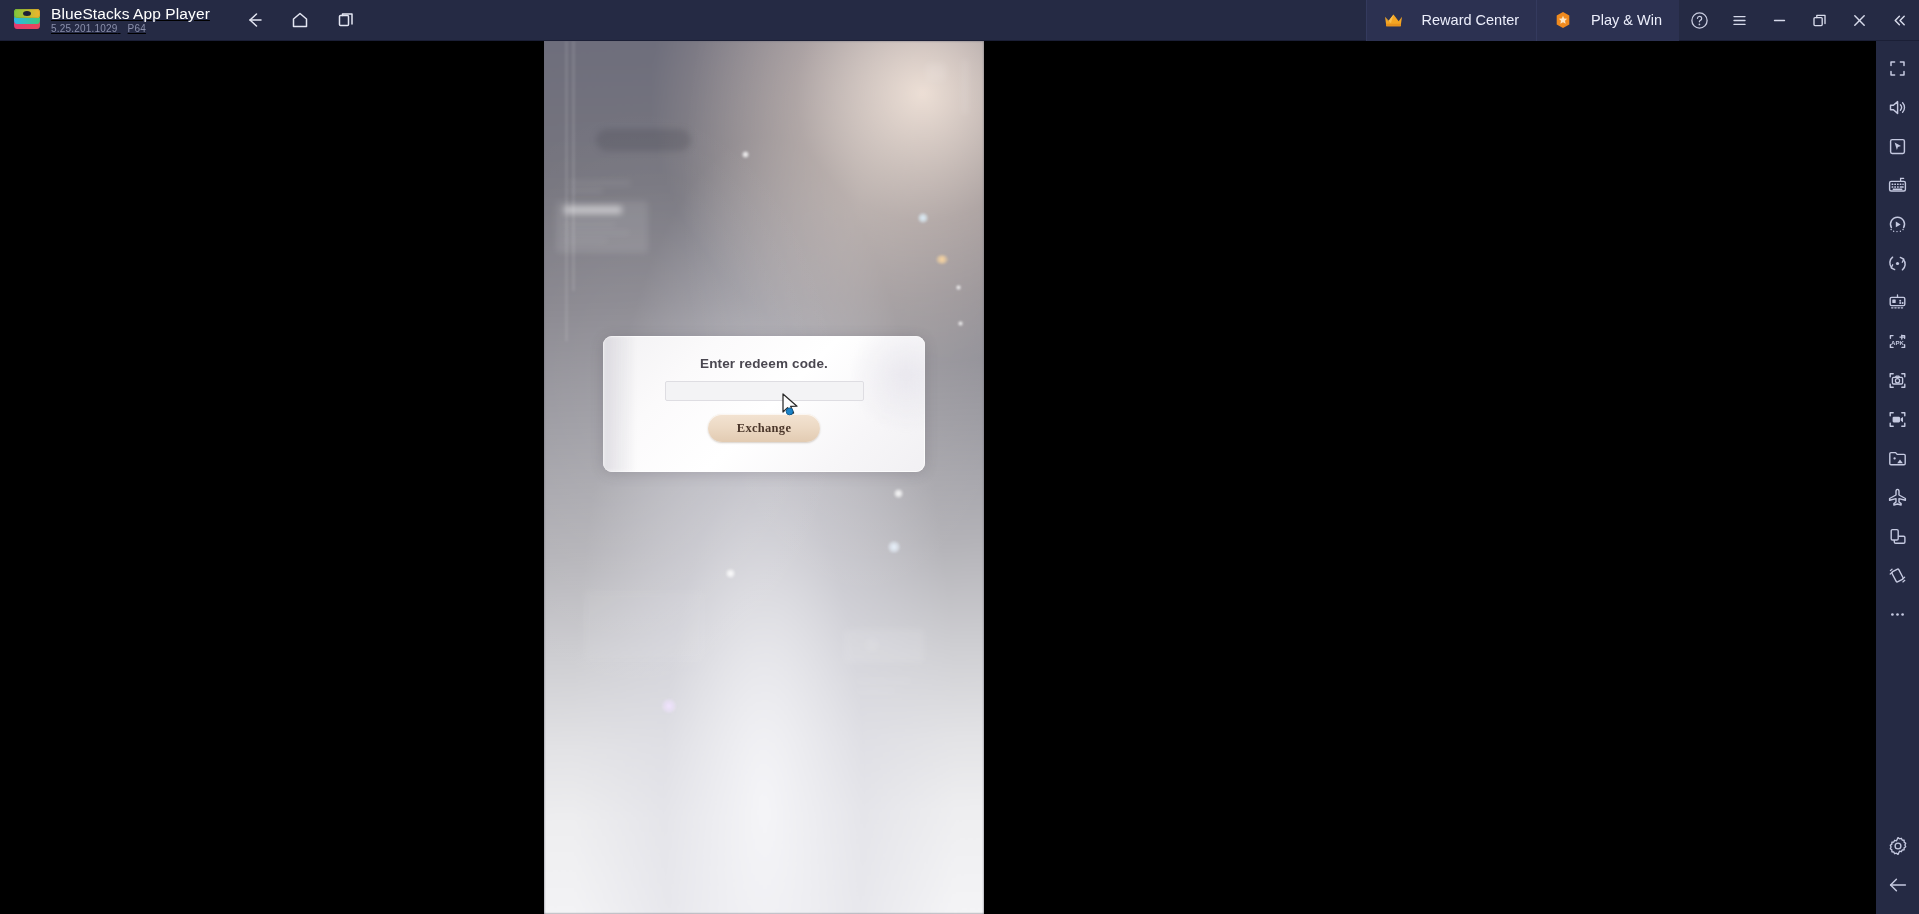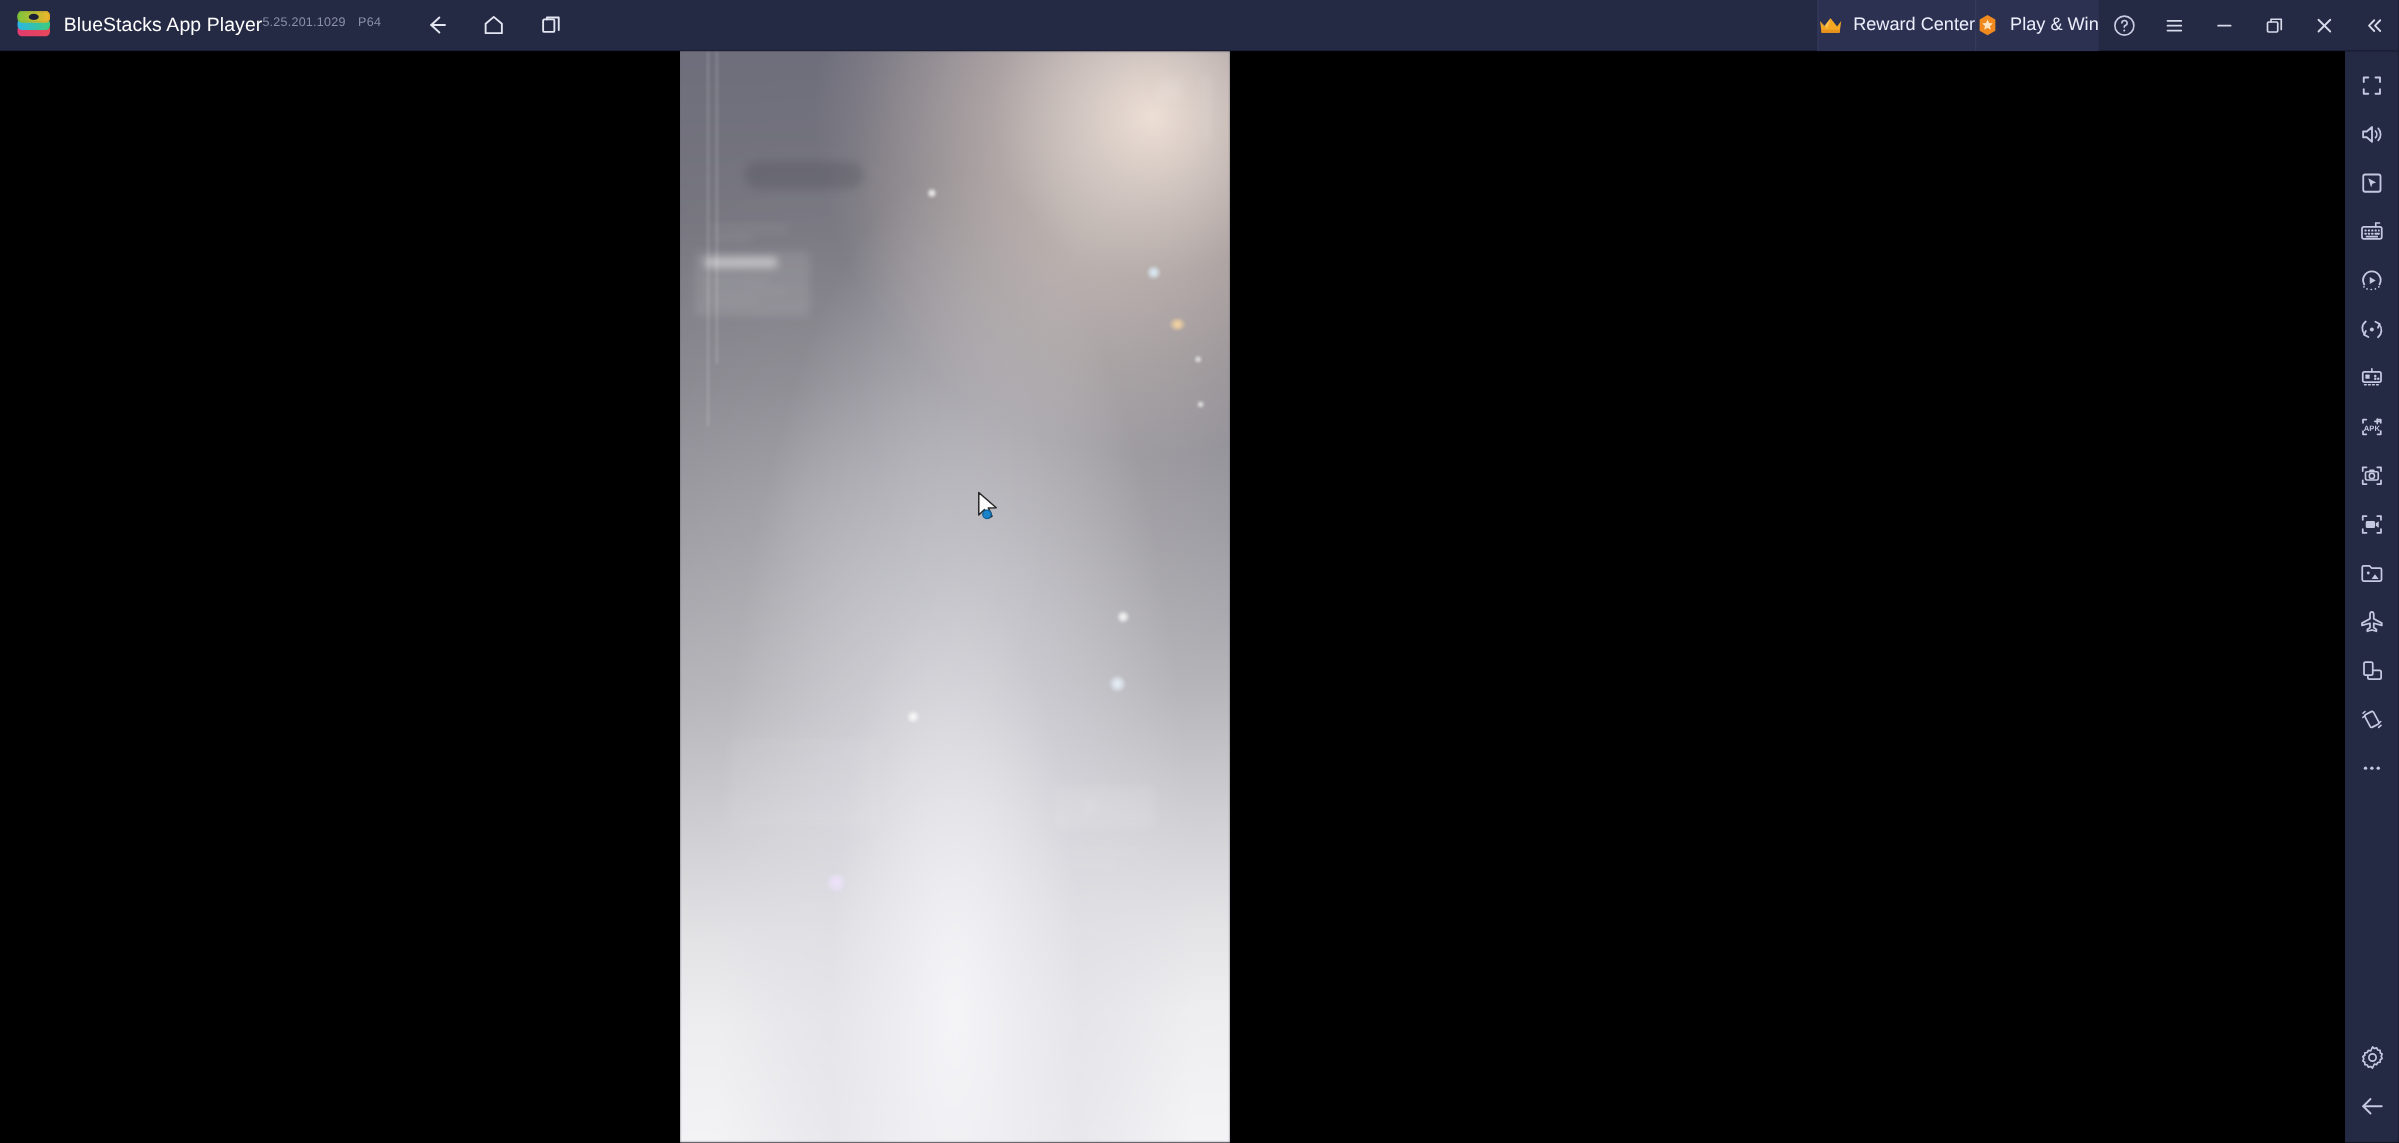--- a/index.html
+++ b/index.html
@@ -25,36 +25,36 @@
   .bs-logo i{ position:absolute; left:0; display:block; width:26px; height:9px;
     border-radius:3px/4px; }
   .bs-logo i.l1{ top:13px; background:linear-gradient(90deg,#e33b6e,#e8485b); }
   .bs-logo i.l2{ top:8px;  background:linear-gradient(90deg,#2bb6e8,#3ecb7b); }
   .bs-logo i.l3{ top:2px;  background:linear-gradient(90deg,#8fd13f,#f2c12e); }
   .bs-logo i.cap{ top:2px; background:linear-gradient(90deg,#7ec63c,#f0b52c);
     box-shadow:inset 0 0 0 1px rgba(0,0,0,.08); }
   .bs-logo .hole{ position:absolute; top:4px; left:9px; width:8px; height:5px;
     background:#1d2036; border-radius:50%; }
 
-  .title-block{ display:flex; flex-direction:row; justify-content:space-between; }
+  .title-block{ display:flex; flex-direction:column; justify-content:space-between;text-decoration:underline; }
   .app-title{ color:#fff; font-size:15.5px; line-height:17px; letter-spacing:.1px; }
   .app-version{ color:#8b90ac; font-size:10px; line-height:13px; letter-spacing:.2px; }
   .app-version .pbuild{ margin-left:7px; }
 
   .nav-btns{ display:flex; align-items:center; margin-left:26px; gap:10px; }
   .nav-btn{
     width:36px; height:30px; display:flex; align-items:center; justify-content:center;
     cursor:pointer; border-radius:3px;
   }
 
   .spacer{ flex:1; }
 
   .tb-pill{
-    height:41px; display:flex; align-items:center; gap:9px;
-    padding:0 0; background:#2c3151; cursor:pointer;
+    height:41px; display:flex; align-items:center; gap:19px;
+    padding:0 17px; background:#2c3151; cursor:pointer;
     border-left:1px solid #343a5e;
   }
   .tb-pill span.lbl{ color:#eceefb; font-size:14.5px; white-space:nowrap; }
 
   .crown{ width:19px; height:15px; flex:none; }
   .playwin-ic{ width:18px; height:18px; flex:none; }
 
   .win-btns{ display:flex; align-items:center; height:41px; }
   .win-btn{
     width:40px; height:41px; display:flex; align-items:center; justify-content:center;
@@ -291,20 +291,27 @@
     <div class="spark" style="left:198px; top:110px; width:7px; height:7px; background:radial-gradient(circle,#fff,rgba(255,255,255,0));"></div>
     <div class="spark" style="left:374px; top:172px; width:10px; height:10px; background:radial-gradient(circle,#dff3ff,rgba(190,220,255,0));"></div>
     <div class="spark" style="left:392px; top:214px; width:12px; height:9px; background:radial-gradient(circle,#ffd9a0,rgba(255,190,120,0));"></div>
     <div class="spark" style="left:412px; top:244px; width:5px; height:5px; background:radial-gradient(circle,#ffffff,rgba(255,255,255,0));"></div>
     <div class="spark" style="left:414px; top:280px; width:5px; height:5px; background:radial-gradient(circle,#ffffff,rgba(255,255,255,0));"></div>
     <div class="spark" style="left:350px; top:448px; width:9px; height:9px; background:radial-gradient(circle,#ffffff,rgba(255,255,255,0));"></div>
     <div class="spark" style="left:344px; top:500px; width:12px; height:12px; background:radial-gradient(circle,#eaf4ff,rgba(200,225,255,0));"></div>
     <div class="spark" style="left:182px; top:528px; width:9px; height:9px; background:radial-gradient(circle,#ffffff,rgba(255,255,255,0));"></div>
     <div class="spark" style="left:118px; top:658px; width:14px; height:14px; background:radial-gradient(circle,#f0e2ff,rgba(220,200,255,0));"></div>
 
+    <div class="dialog">
+      <div class="sheen"></div>
+      <div class="sheen-r"></div>
+      <div class="dlg-title">Enter redeem code.</div>
+      <input class="dlg-input" type="text" placeholder="" style="">
+      <button class="dlg-btn">Exchange</button>
+    </div>
 
     <div class="cursor">
       <svg width="22" height="26" viewBox="0 0 22 26">
         <path d="M2 1 L2 19 L6.6 14.6 L9.6 21.4 L12.6 20 L9.7 13.4 L16 13.2 Z" fill="#fdfdfd" stroke="#2a2a2a" stroke-width="1.25" stroke-linejoin="round"></path>
         <circle cx="8.6" cy="18.4" r="3.4" fill="#1b83c8" stroke="#0f5f96" stroke-width="1"></circle>
       </svg>
     </div>
   </div>
 </div>
 

